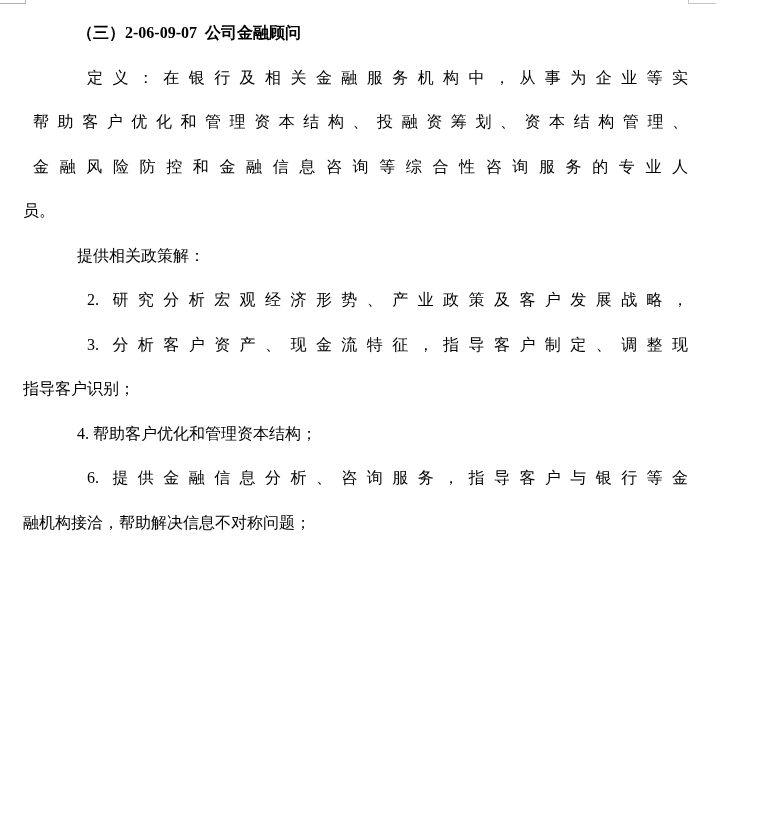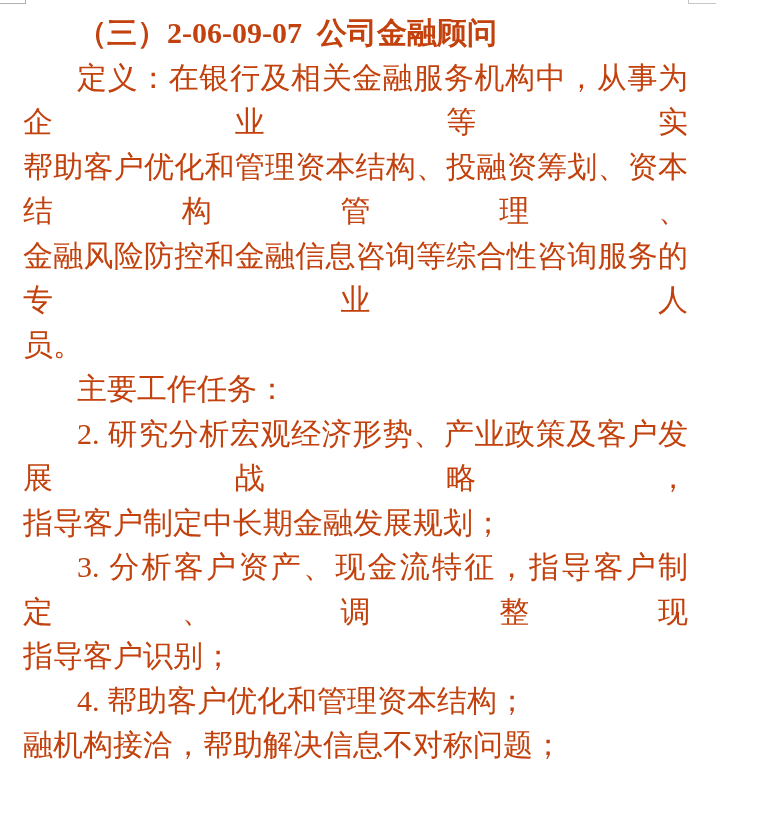--- a/index.html
+++ b/index.html
@@ -35,63 +35,64 @@
     border-bottom: 1px solid #c6c6c6;
     border-left: 1px solid #c6c6c6;
   }
   
   .doc {
     position: absolute;
     left: 23px;
     top: 11px;
     width: 665px;
     font-family: "Liberation Serif", "DejaVu Serif", serif;
-    font-size: 30px;
+    font-size: 16px;
     line-height: 44.5px;
-    color: #c2410c;
+    color: #000000;
   }
   .block { margin: 0; padding: 0; }
   .block.heading .line { font-weight: bold; }
   .line {
     white-space: pre-wrap;
     text-align: left;
   }
   .line.indent { text-indent: 54px; }
   .line.fill {
     text-align: justify;
     text-align-last: justify;
+    margin-left: 10px;
   }
 </style>
 </head>
 <body>
 
 <div class="page">
   <div class="corner-fragment left"></div>
   <div class="corner-fragment right"></div>
   <div class="doc" id="doc">
       <div class="block heading">
         <div class="line indent">（三）2-06-09-07  公司金融顾问</div>
       </div>
       <div class="block">
         <div class="line indent fill">定义：在银行及相关金融服务机构中，从事为企业等实</div>
         <div class="line fill">帮助客户优化和管理资本结构、投融资筹划、资本结构管理、</div>
         <div class="line fill">金融风险防控和金融信息咨询等综合性咨询服务的专业人</div>
         <div class="line">员。</div>
       </div>
       <div class="block">
-        <div class="line indent">主要工作任务：</div>
+        <div class="line indent">提供相关政策解：</div>
       </div>
       <div class="block">
         <div class="line indent fill">2. 研究分析宏观经济形势、产业政策及客户发展战略，</div>
-        <div class="line">指导客户制定中长期金融发展规划；</div>
       </div>
       <div class="block">
         <div class="line indent fill">3. 分析客户资产、现金流特征，指导客户制定、调整现</div>
         <div class="line">指导客户识别；</div>
       </div>
       <div class="block">
         <div class="line indent">4. 帮助客户优化和管理资本结构；</div>
       </div>
       <div class="block">
+        <div class="line indent fill">6. 提供金融信息分析、咨询服务，指导客户与银行等金</div>
         <div class="line">融机构接洽，帮助解决信息不对称问题；</div>
       </div>
     </div>
 </div>
 
 </body></html>

